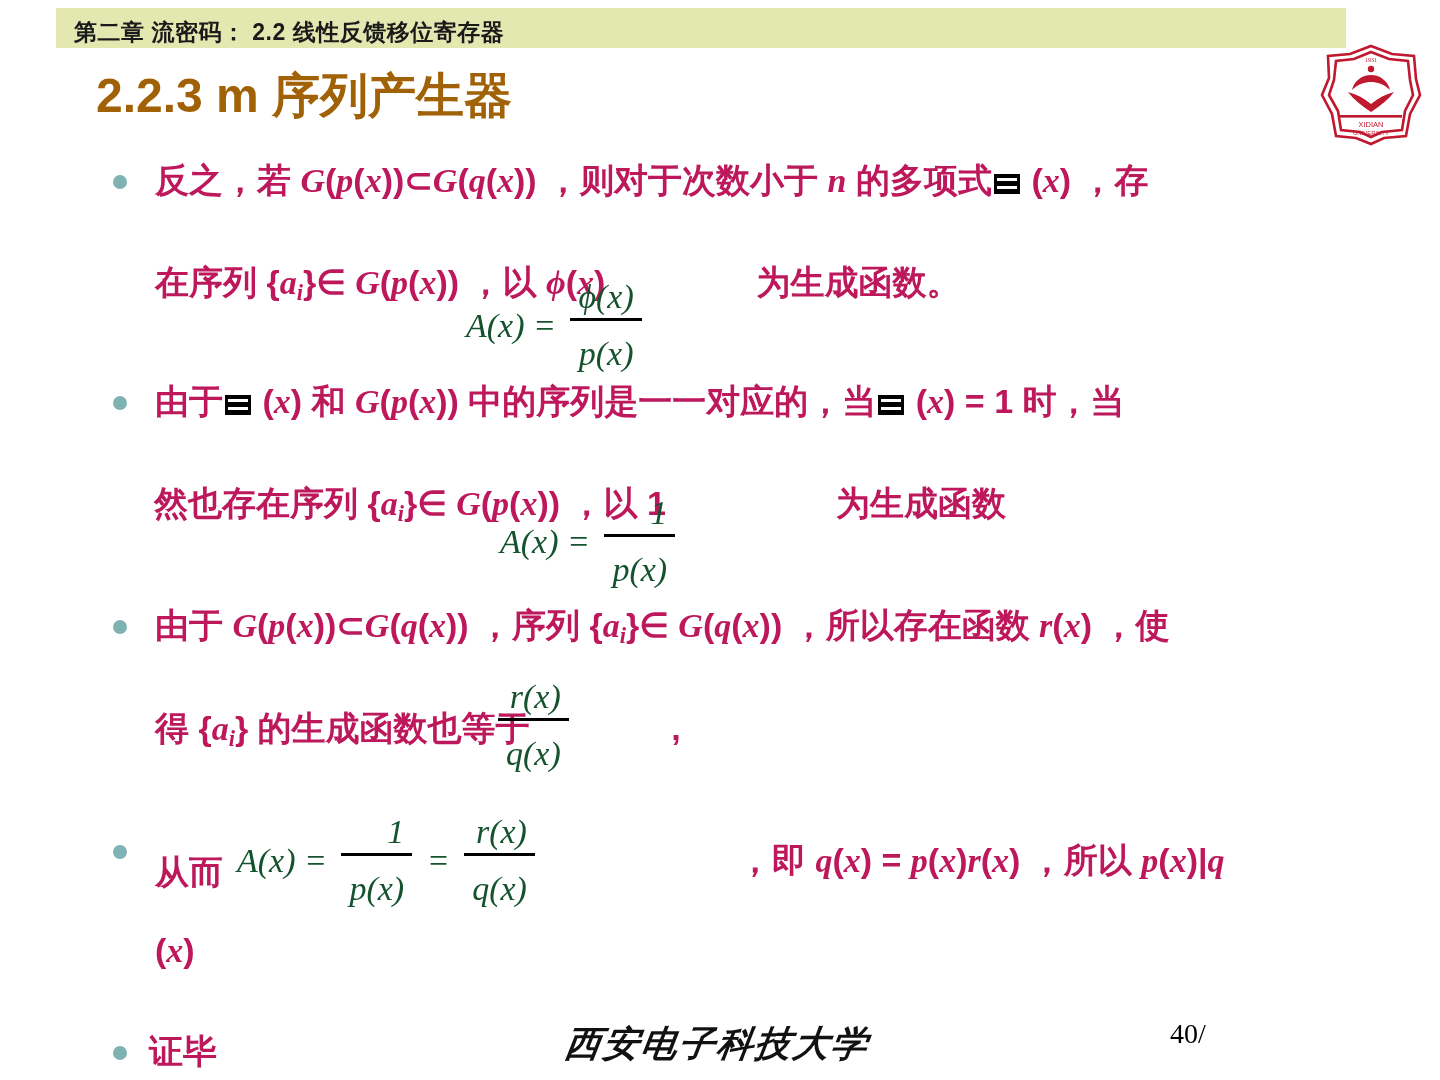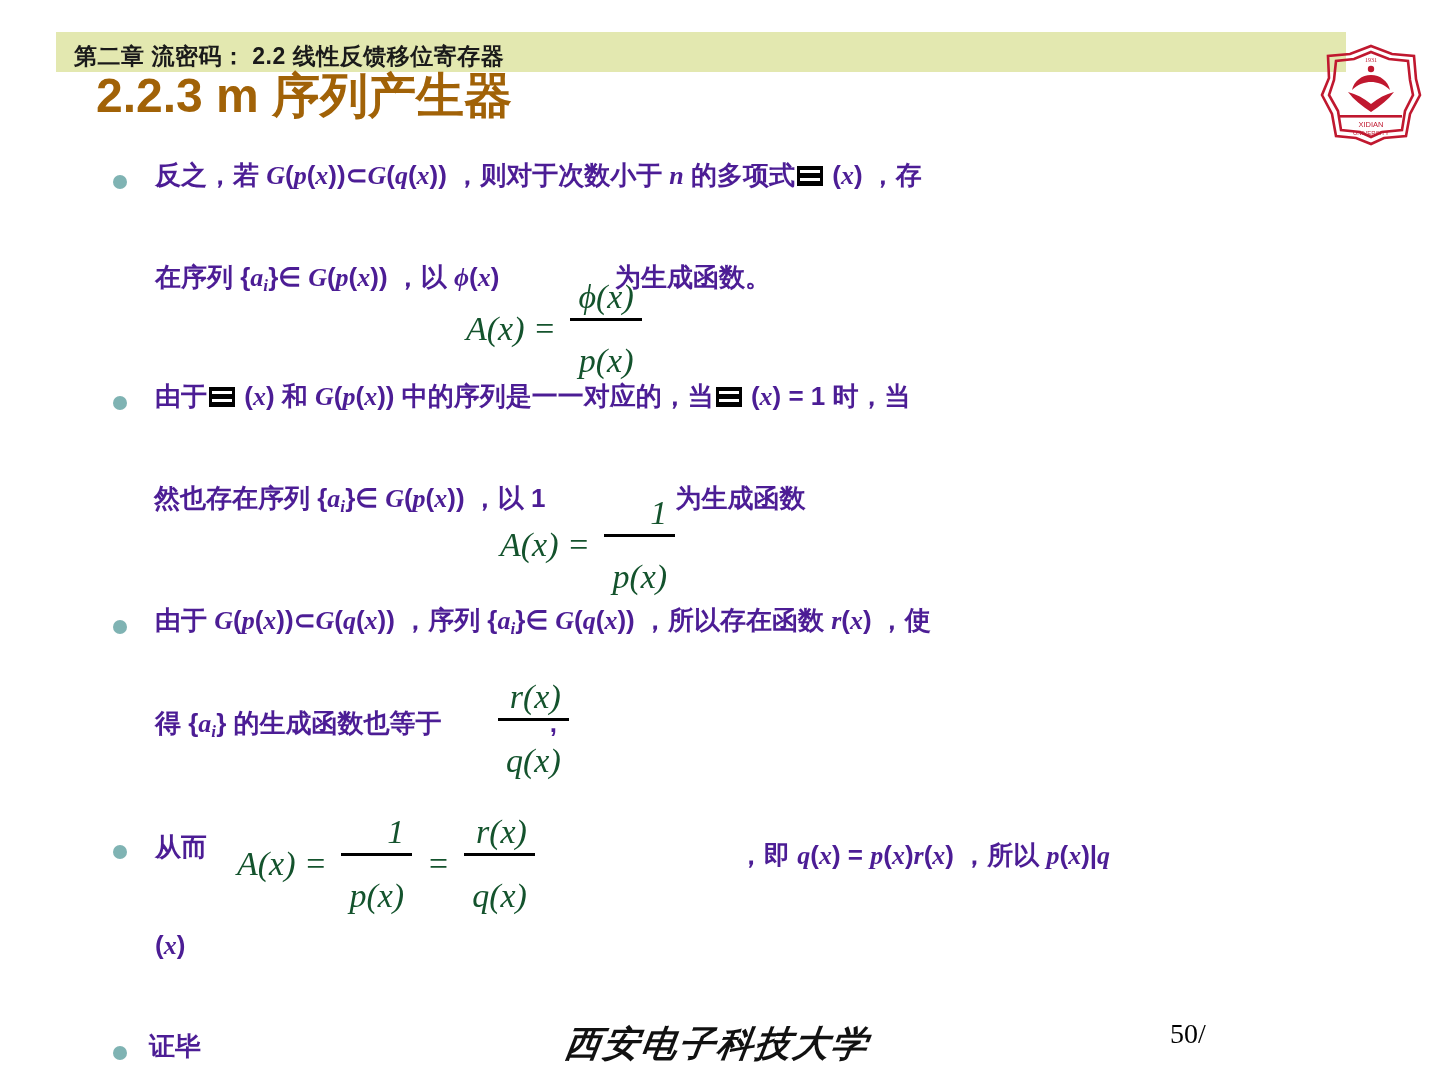--- a/index.html
+++ b/index.html
@@ -20,21 +20,20 @@
     height: 1080px;
   }
   
   .header-bar {
     position: absolute;
     left: 56px;
     top: 8px;
     width: 1290px;
     height: 40px;
     background: #e3e8b0;
-    margin-top: 24px;
   }
   .header-text {
     position: absolute;
     left: 18px;
     top: 9px;
     font-size: 23px;
     font-weight: bold;
     color: #1a1a1a;
     letter-spacing: 0.5px;
     white-space: nowrap;
@@ -61,22 +60,22 @@
   
   .bullet-dot {
     position: absolute;
     width: 14px;
     height: 14px;
     border-radius: 50%;
     background: #7fb3b3;
   }
   .body-line {
     position: absolute;
-    font-size: 26px;
-    color: #4c1d95;
+    font-size: 34px;
+    color: #be185d;
     font-weight: bold;
     white-space: nowrap;
     line-height: 1.2;
   }
   .body-line .it {
     font-family: "Liberation Serif", serif;
     font-style: italic;
     font-weight: bold;
   }
   .sub {
@@ -130,21 +129,21 @@
     text-align: right;
   }
   .frac .bar {
     display: block;
     height: 3px;
     background: #000;
     margin: 0;
   }
   .frac .den {
     display: block;
-    padding: 21px 8px 0 8px;
+    padding: 14px 8px 0 8px;
   }
   .lhs {
     display: inline-block;
     vertical-align: middle;
   }
   
   .footer-script {
     position: absolute;
     left: 565px;
     top: 1020px;
@@ -224,21 +223,21 @@
   <div class="body-line" style="left:155px; top:708px;">得 {<span class="it">a<span class="sub">i</span></span>} 的生成函数也等于 &nbsp;&nbsp;&nbsp;&nbsp;&nbsp;&nbsp;&nbsp;&nbsp;&nbsp;&nbsp;&nbsp;&nbsp;&nbsp;&nbsp;,</div>
   <div class="math" style="left:492px; top:678px; font-size:34px;">
     <span class="frac">
       <span class="num">r(x)</span>
       <span class="bar"></span>
       <span class="den">q(x)</span>
     </span>
   </div>
 
   <div class="bullet-dot" style="left:113px; top:845px;"></div>
-  <div class="body-line" style="left:155px; top:832px;">从而</div>
+  <div class="body-line" style="left:155px; top:852px;">从而</div>
   <div class="math" style="left:237px; top:813px; font-size:34px;">
     <span class="lhs">A(x) =</span>
     <span class="frac">
       <span class="num">1</span>
       <span class="bar"></span>
       <span class="den">p(x)</span>
     </span>
     <span class="lhs">=</span>
     <span class="frac">
       <span class="num">r(x)</span>
@@ -246,15 +245,15 @@
       <span class="den">q(x)</span>
     </span>
   </div>
   <div class="body-line" style="left:738px; top:840px;">，即 <span class="it">q</span>(<span class="it">x</span>) = <span class="it">p</span>(<span class="it">x</span>)<span class="it">r</span>(<span class="it">x</span>) ，所以 <span class="it">p</span>(<span class="it">x</span>)|<span class="it">q</span></div>
   <div class="body-line" style="left:155px; top:930px;">(<span class="it">x</span>)</div>
 
   <div class="bullet-dot" style="left:113px; top:1046px;"></div>
   <div class="body-line" style="left:149px; top:1031px;">证毕</div>
 
   <div class="footer-script">西安电子科技大学</div>
-  <div class="page-num">50/</div>
+  <div class="page-num">40/</div>
 
 </div>
 
 </body></html>

